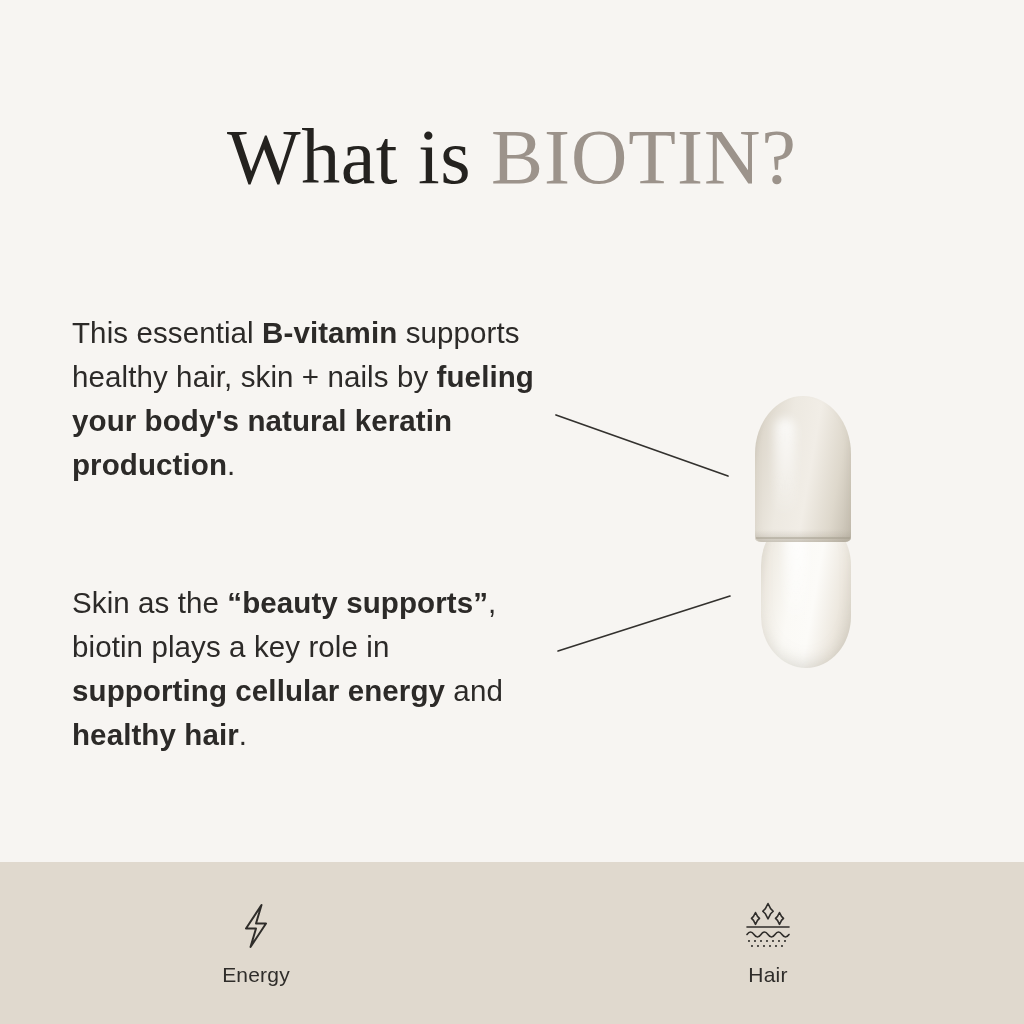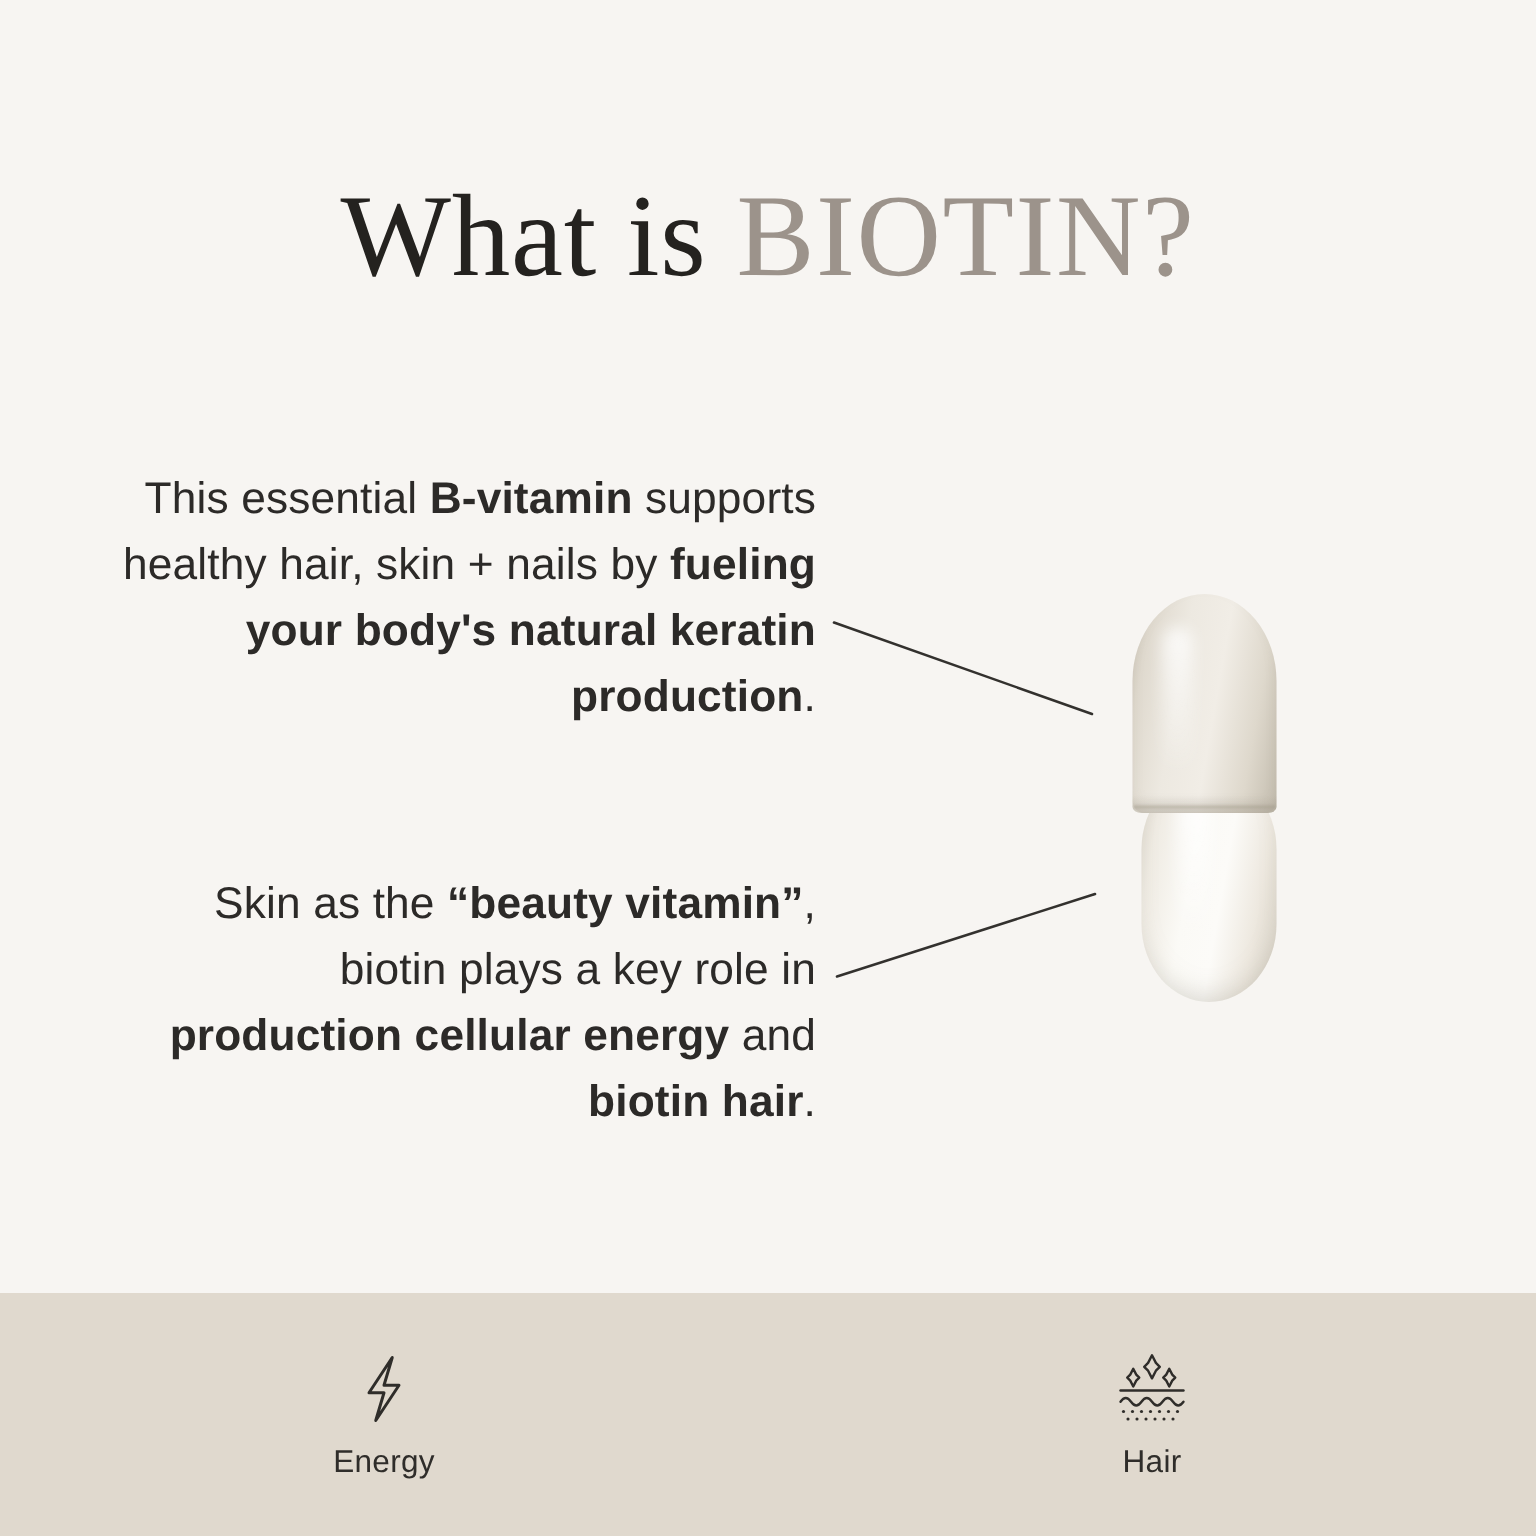--- a/index.html
+++ b/index.html
@@ -42,21 +42,21 @@
   #title-accent {
     color: #9C938B;
     letter-spacing: 1px;
   }
 
   
   .copy-block {
     position: absolute;
     left: 72px;
     width: 472px;
-    text-align: right;
+    text-align: left;
     color: #2C2A28;
     font-size: 29.5px;
     line-height: 44px;
     font-weight: 400;
     letter-spacing: 0.1px;
   }
   .copy-block b {
     font-weight: 700;
   }
   #copy-block-1 { top: 311px; }
@@ -196,21 +196,21 @@
 <body>
 
 <div id="infographic">
 
   <div id="title-area">
     <span id="page-title"><span id="title-lead">What is </span><span id="title-accent">BIOTIN?</span></span>
   </div>
 
   <div class="copy-block" id="copy-block-1"><span>This essential </span><b>B-vitamin</b><span> supports healthy hair, skin + nails by </span><b>fueling your body's natural keratin production</b><span>.</span></div>
 
-  <div class="copy-block" id="copy-block-2"><span>Skin as the </span><b>“beauty vitamin”</b><span>, biotin plays a key role in </span><b>production cellular energy</b><span> and </span><b>biotin hair</b><span>.</span></div>
+  <div class="copy-block" id="copy-block-2"><span>Skin as the </span><b>“beauty supports”</b><span>, biotin plays a key role in </span><b>supporting cellular energy</b><span> and </span><b>healthy hair</b><span>.</span></div>
 
   <svg id="connectors" viewBox="0 0 1024 1024" xmlns="http://www.w3.org/2000/svg">
     <line stroke="#33312E" stroke-width="1.7" stroke-linecap="round" x1="556" y1="415" x2="728" y2="476"></line>
     <line stroke="#33312E" stroke-width="1.7" stroke-linecap="round" x1="558" y1="651" x2="730" y2="596"></line>
   </svg>
 
   <div id="capsule">
     <div id="capsule-body">
       <div id="capsule-body-sheen"></div>
     </div>

